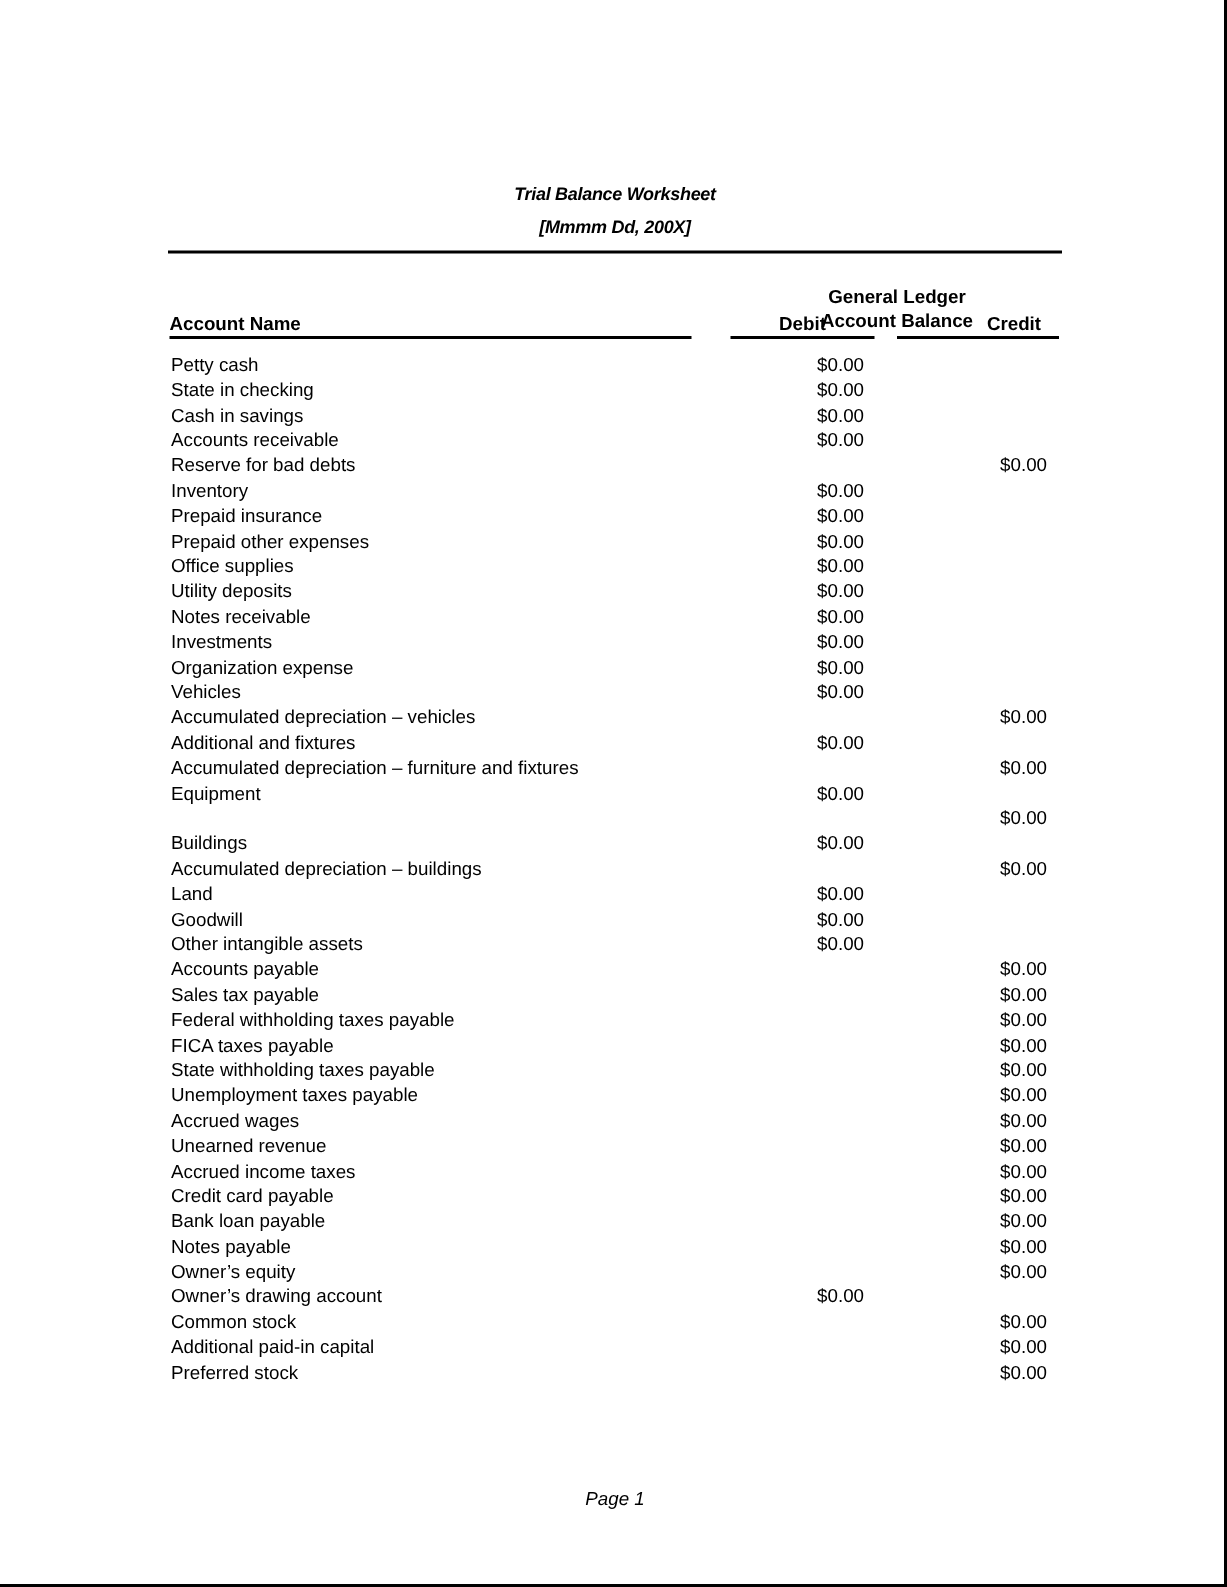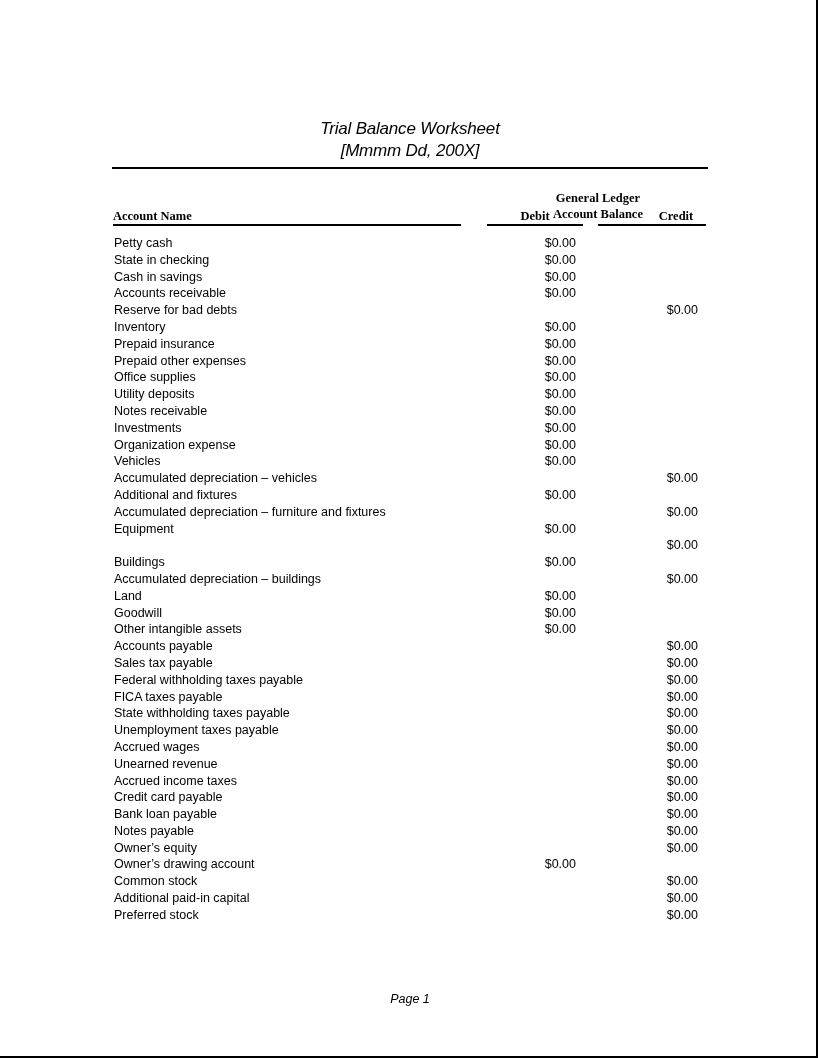--- a/index.html
+++ b/index.html
@@ -28,40 +28,39 @@
     width: 596px;
   }
 
   
   .title-block {
     padding-top: 118px;
     text-align: center;
   }
   .doc-title,
   .doc-subtitle {
-    font-weight: normal;
+    font-weight: bold;
     font-style: italic;
-    font-size: 17px;
+    font-size: 12px;
     line-height: 22px;
     letter-spacing: -0.2px;
     white-space: nowrap;
   }
   .title-rule {
     margin-top: 5px;
     border-top: 2px solid #000000;
     height: 0;
     font-size: 0;
     line-height: 0;
   }
 
   
   .col-head {
     position: relative;
     height: 58px;
-    font-family: Liberation Serif, serif;
   }
   .gl-caption {
     position: absolute;
     left: 375px;
     top: 21px;
     width: 222px;
     text-align: center;
     font-weight: bold;
     font-size: 12.5px;
     line-height: 16px;

